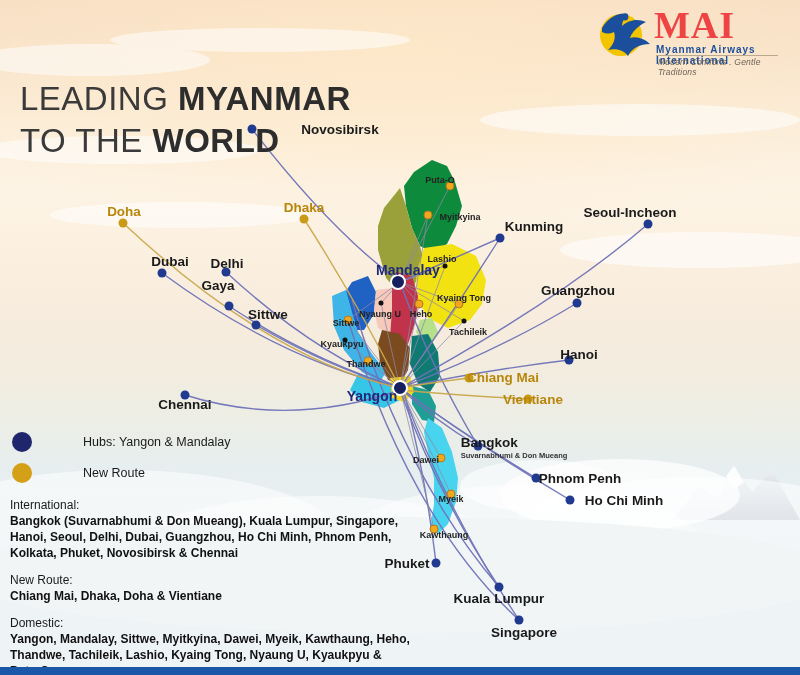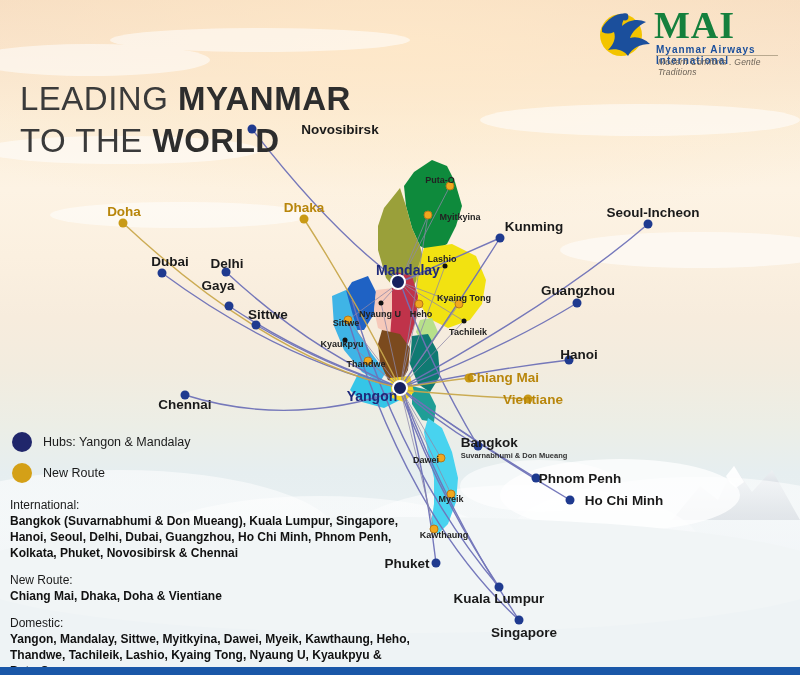--- a/index.html
+++ b/index.html
@@ -11,21 +11,21 @@
        background:linear-gradient(to bottom,
          #f6ddc2 0%, #f8e3cc 8%, #fbeeda 18%, #fdf3e4 28%,
          #fbf0e0 38%, #f7ecdd 47%, #f2ecdf 55%, #eceee6 63%,
          #e6eef0 70%, #e9f0f2 78%, #eff3f4 86%, #f2f5f5 94%, #eef2f3 100%);}
   .bottombar{position:absolute;left:0;right:0;bottom:0;height:8px;background:#1a57a8;}
 
   
   .logo{position:absolute;right:18px;top:8px;width:190px;height:58px;}
   .logo-sun{position:absolute;left:8px;top:6px;width:42px;height:42px;border-radius:50%;background:#f3c400;}
   .logo-bird{position:absolute;left:2px;top:0;}
-  .logo-mai{position:absolute;left:62px;top:-2px;font-size:38px;font-weight:bold;color:#15803d;letter-spacing:1px;line-height:1;font-family:"Liberation Serif",serif;}
+  .logo-mai{position:absolute;left:62px;top:-2px;font-size:38px;font-weight:bold;color:#ef4444;letter-spacing:1px;line-height:1;font-family:"Liberation Serif",serif;}
   .logo-sub{position:absolute;left:64px;top:36px;font-size:10px;color:#1b4f9c;letter-spacing:1.0px;font-weight:bold;}
   .logo-tag{position:absolute;left:66px;top:49px;font-size:8.5px;color:#6b6257;letter-spacing:.2px;font-style:italic;}
   .logo-rule{position:absolute;left:64px;top:47px;width:122px;height:1px;background:#b9a98f;}
 
   
   .headline{position:absolute;left:20px;top:78px;font-size:33px;line-height:42px;
             color:#3a3a3a;letter-spacing:.5px;font-weight:300;}
   .headline b{font-weight:bold;color:#2d2d2d;}
 
   
@@ -42,21 +42,21 @@
 
   .dot{position:absolute;border-radius:50%;transform:translate(-50%,-50%);}
   .dot.intl{width:9px;height:9px;background:#1f3a8f;}
   .dot.new{width:9px;height:9px;background:#c99a16;}
   .dot.hub{width:12px;height:12px;background:#16205e;border:2.5px solid #fff;}
   .dot.domgold{width:7px;height:7px;background:#f0a81e;border:1px solid #b7791a;}
   .dot.domblack{width:5px;height:5px;background:#111;}
 
   
   .legend{position:absolute;left:12px;top:432px;}
-  .lg-row{display:flex;align-items:center;margin-bottom:11px;}
+  .lg-row{display:flex;align-items:center;margin-bottom:11px;gap:40px;}
   .lg-dot{width:20px;height:20px;border-radius:50%;margin-right:11px;flex:0 0 auto;}
   .lg-txt{font-size:12.5px;color:#1a1a1a;}
 
   .lists{position:absolute;left:10px;top:498px;width:400px;}
   .lst-h{font-size:12px;color:#1a1a1a;margin-bottom:1px;}
   .lst-b{font-size:12px;color:#111;font-weight:bold;line-height:16px;}
   .gap{height:12px;}
 </style>
 </head>
 <body>
@@ -205,21 +205,21 @@
       <div class="city intl" style="left: 227px; top: 263px;"><span class="lbl">Delhi</span></div>
       <div class="dot intl" style="left: 229px; top: 306px;"></div>
       <div class="city intl" style="left: 218px; top: 285px;"><span class="lbl">Gaya</span></div>
       <div class="dot intl" style="left: 256px; top: 325px;"></div>
       <div class="city intl" style="left: 268px; top: 314px;"><span class="lbl">Sittwe</span></div>
       <div class="dot intl" style="left: 185px; top: 395px;"></div>
       <div class="city intl" style="left: 185px; top: 404px;"><span class="lbl">Chennai</span></div>
       <div class="dot intl" style="left: 500px; top: 238px;"></div>
       <div class="city intl" style="left: 514px; top: 226px; margin-left: 20px;"><span class="lbl">Kunming</span></div>
       <div class="dot intl" style="left: 648px; top: 224px;"></div>
-      <div class="city intl" style="left: 653px; top: 212px;"><span class="lbl">Seoul-Incheon</span></div>
+      <div class="city intl" style="left: 630px; top: 212px;"><span class="lbl">Seoul-Incheon</span></div>
       <div class="dot intl" style="left: 577px; top: 303px;"></div>
       <div class="city intl" style="left: 578px; top: 290px;"><span class="lbl">Guangzhou</span></div>
       <div class="dot intl" style="left: 569px; top: 360px;"></div>
       <div class="city intl" style="left: 579px; top: 348px; margin-top: 6px;"><span class="lbl">Hanoi</span></div>
       <div class="dot intl" style="left: 478px; top: 446px;"></div>
       <div class="city intl" style="left: 514px; top: 446px;"><span class="lbl">Bangkok</span><span class="sublbl">Suvarnabhumi &amp; Don Mueang</span></div>
       <div class="dot intl" style="left: 536px; top: 478px;"></div>
       <div class="city intl" style="left: 580px; top: 478px;"><span class="lbl">Phnom Penh</span></div>
       <div class="dot intl" style="left: 570px; top: 500px;"></div>
       <div class="city intl" style="left: 624px; top: 500px;"><span class="lbl">Ho Chi Minh</span></div>

